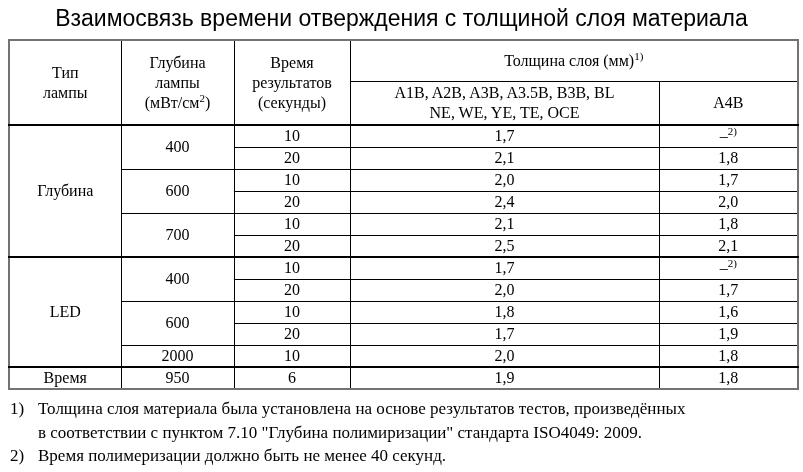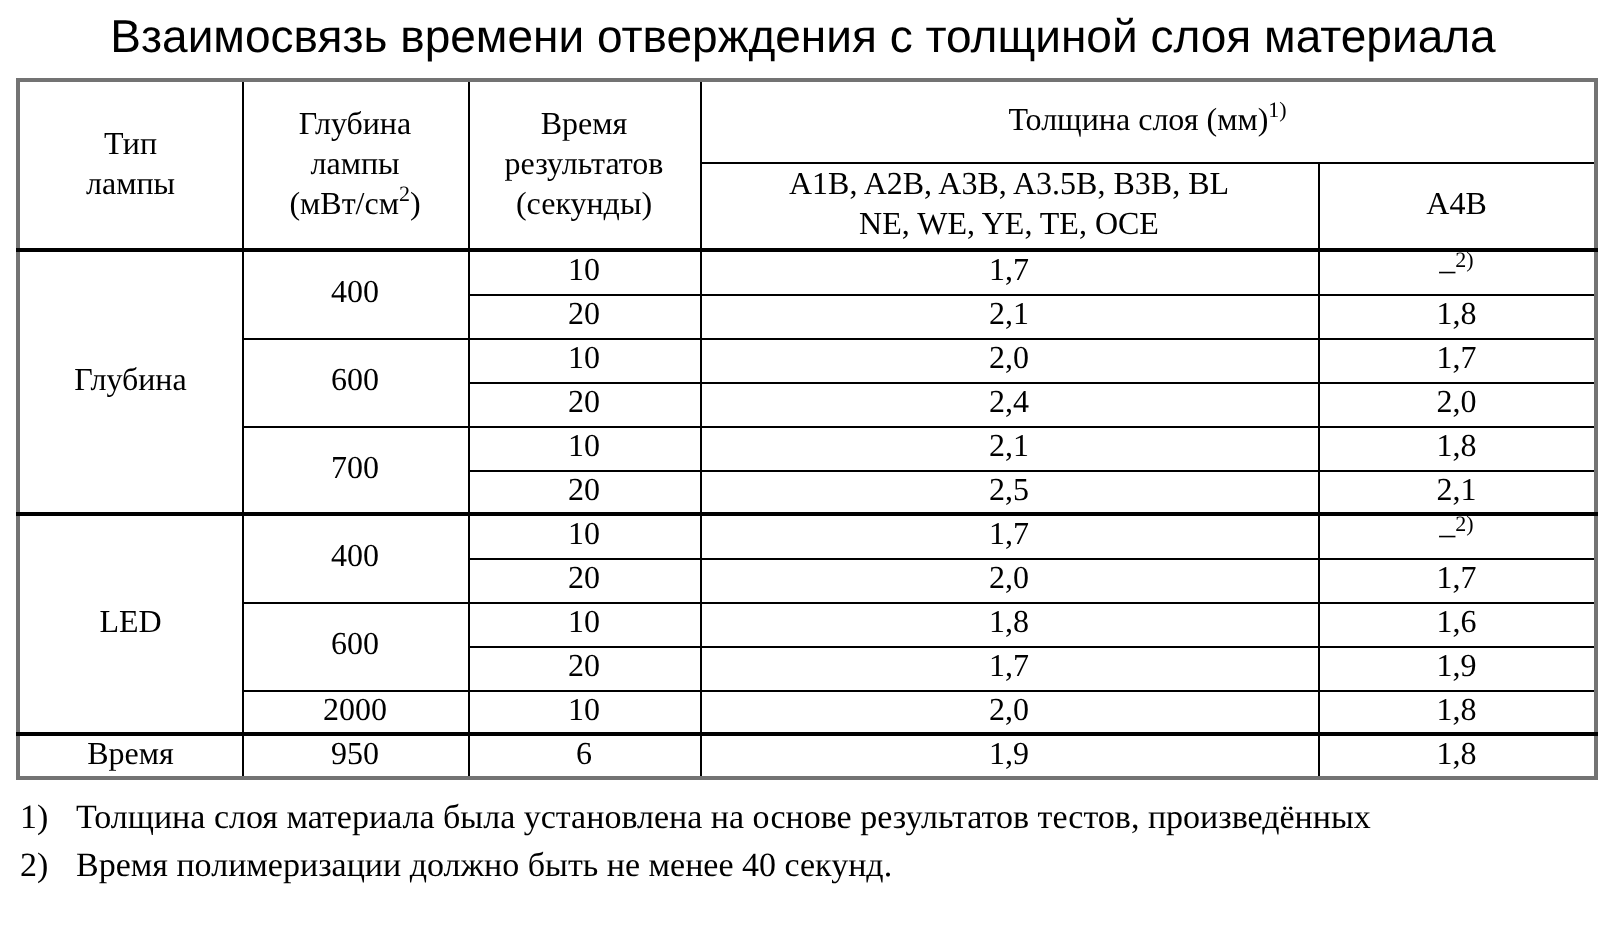--- a/index.html
+++ b/index.html
@@ -178,20 +178,21 @@
         <td><span>1,8</span><sup></sup></td>
       </tr>
     </tbody>
   </table>
 
   <div class="footnotes">
     <div class="fn">
       <span class="marker">1)</span>
       <span class="text">
         <span>Толщина слоя материала была установлена на основе результатов тестов, произведённых</span><br>
+        <span>в соответствии с пунктом 7.10 "Глубина полимиризации" стандарта ISO4049: 2009.</span>
       </span>
     </div>
     <div class="fn">
       <span class="marker">2)</span>
       <span class="text">
         <span>Время полимеризации должно быть не менее 40 секунд.</span>
       </span>
     </div>
   </div>
 

